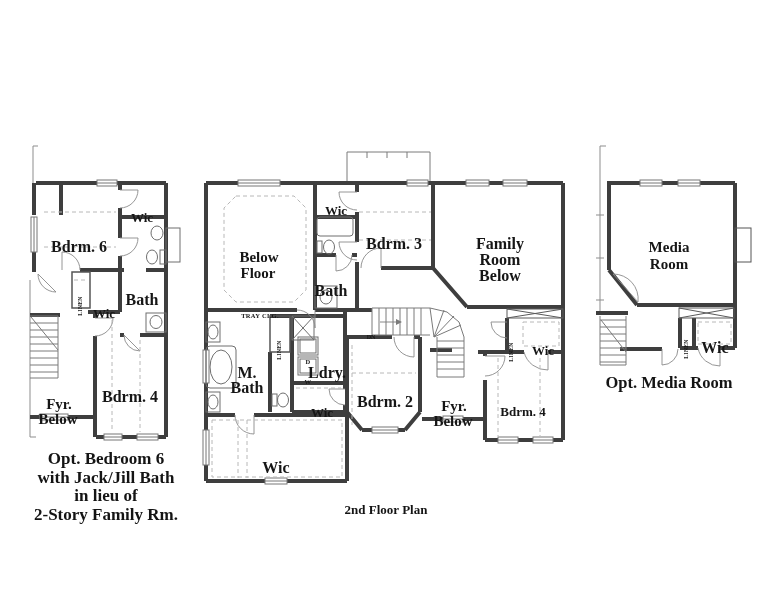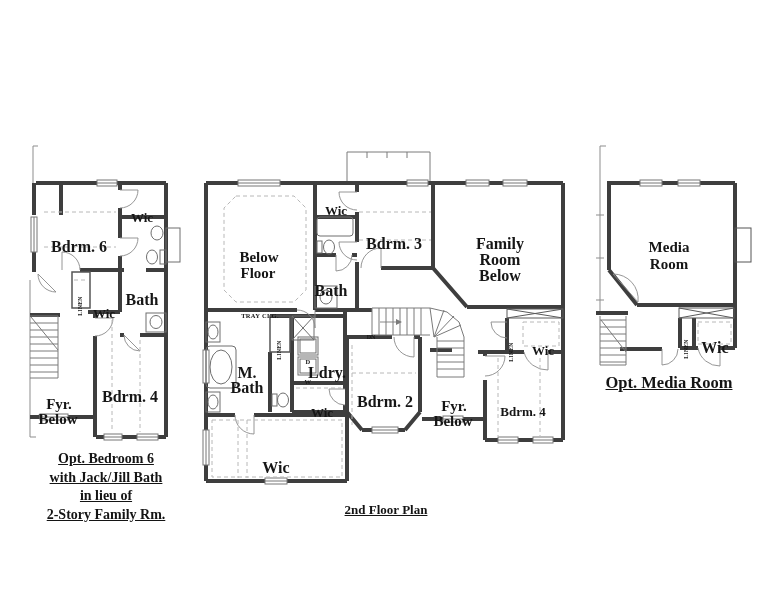--- a/index.html
+++ b/index.html
@@ -8,23 +8,23 @@
   #linework{position:absolute;left:0;top:0;}
   .lbl{position:absolute;transform:translate(-50%,-50%);font-weight:bold;color:#161616;
        white-space:nowrap;line-height:1;margin-top:16px;}
   .s15{font-size:15px;}
   .s14{font-size:16px;}
   .s13{font-size:13px;}
   .s7{font-size:6.5px;letter-spacing:.3px;}
   .s6{font-size:6px;}
   .vert{writing-mode:vertical-rl;transform:translate(-50%,-50%) rotate(180deg);
         font-size:5.5px;font-weight:bold;letter-spacing:.4px;}
-  .cap{position:absolute;text-align:center;font-weight:bold;color:#141414;text-decoration:underline;}
+  .cap{position:absolute;text-align:center;font-weight:bold;color:#141414;}
   .cap div{white-space:nowrap;}
-  .capL{left:30px;top:450px;width:152px;font-size:14px;line-height:18.5px;}
+  .capL{left:30px;top:450px;width:152px;font-size:17px;line-height:18.5px;}
   .capC{left:300px;top:502px;width:172px;font-size:13px;}
   .capR{left:585px;top:372px;width:168px;font-size:16.5px;line-height:22px;}
 </style>
 </head>
 <body>
 
 <div id="canvas">
 
 <svg id="linework" width="776" height="600" viewBox="0 0 776 600" fill="none">
 

